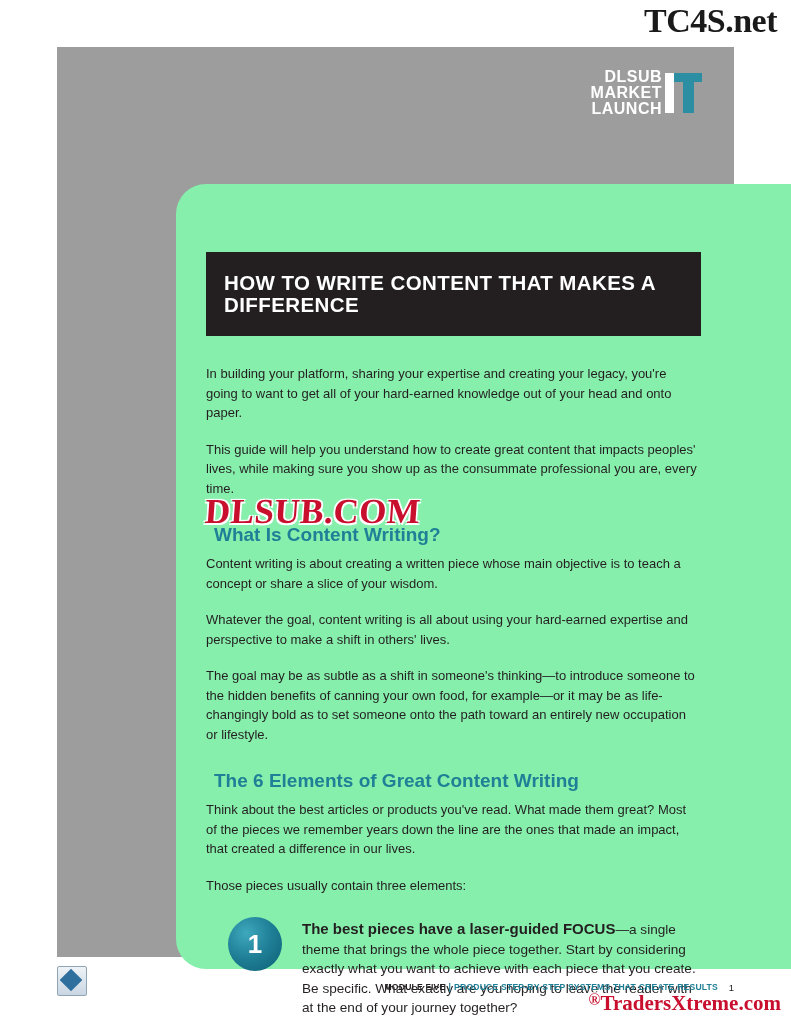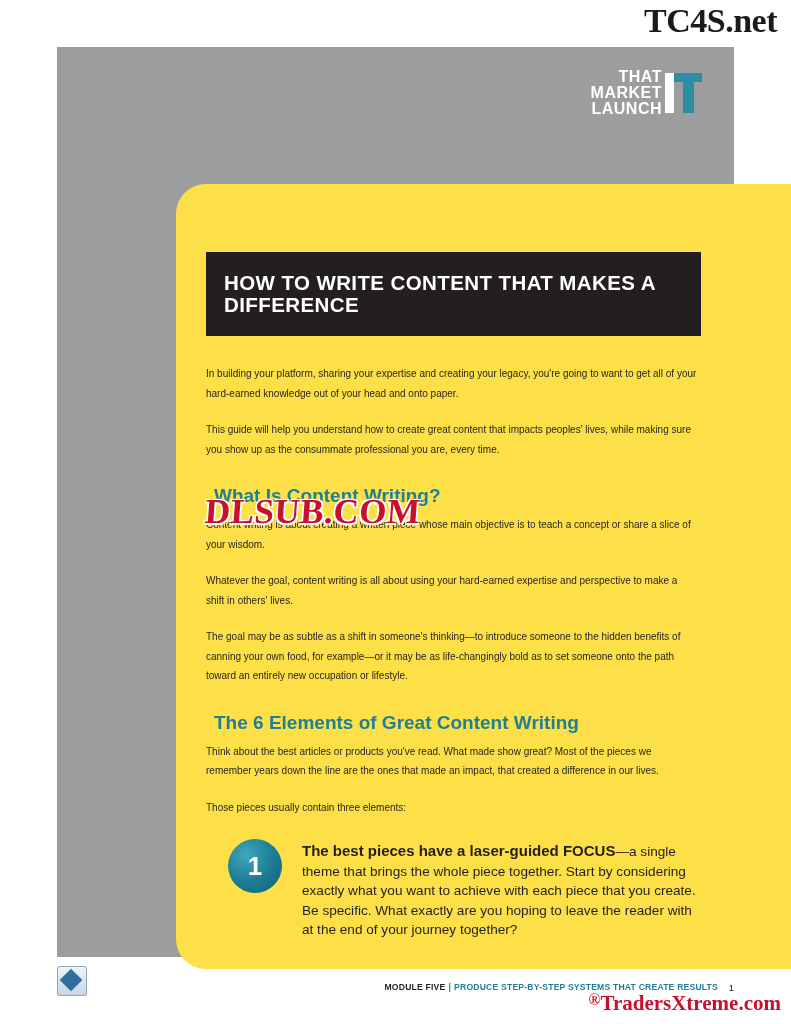--- a/index.html
+++ b/index.html
@@ -93,21 +93,21 @@
     background: #2b8ea3;
   }
 
   
   .page-white {
     position: absolute;
     left: 119px;
     top: 137px;
     width: 615px;
     height: 785px;
-    background: #fde047;
+    background: #86efac;
     border-top-left-radius: 30px;
     border-bottom-left-radius: 30px;
   }
 
   
   .content {
     position: absolute;
     left: 30px;
     top: 68px;
     width: 495px;
@@ -130,21 +130,21 @@
     text-transform: uppercase;
   }
 
   .body-col {
     width: 492px;
     margin-top: 28px;
   }
 
   p.para {
     margin: 0 0 17px 0;
-    font-size: 10px;
+    font-size: 13px;
     line-height: 19.5px;
     color: #231f20;
   }
   p.para b { font-weight: bold; }
 
   h2.section {
     margin: 26px 0 8px 8px;
     font-size: 19px;
     font-weight: bold;
     color: #1f7f96;
@@ -268,21 +268,21 @@
 </style>
 </head>
 <body>
 
 <div class="wm-top">TC4S.net</div>
 
 <div class="page-grey">
 
   <div class="logo">
     <div class="logo-words">
-      <div>THAT</div>
+      <div>DLSUB</div>
       <div>MARKET</div>
       <div>LAUNCH</div>
     </div>
     <div class="logo-it"><span class="i-bar"></span><span class="t-glyph"></span></div>
   </div>
 
   <div class="page-white">
 
     <div class="content">
 
@@ -298,21 +298,21 @@
         <h2 class="section">What Is Content Writing?</h2>
 
         <p class="para">Content writing is about creating a written piece whose main objective is to teach a concept or share a slice of your wisdom.</p>
 
 
         <p class="para">Whatever the goal, content writing is all about using your hard-earned expertise and perspective to make a shift in others' lives.</p>
         <p class="para">The goal may be as subtle as a shift in someone's thinking—to introduce someone to the hidden benefits of canning your own food, for example—or it may be as life-changingly bold as to set someone onto the path toward an entirely new occupation or lifestyle.</p>
 
         <h2 class="section">The 6 Elements of Great Content Writing</h2>
 
-        <p class="para">Think about the best articles or products you've read. What made show great? Most of the pieces we remember years down the line are the ones that made an impact, that created a difference in our lives.</p>
+        <p class="para">Think about the best articles or products you've read. What made them great? Most of the pieces we remember years down the line are the ones that made an impact, that created a difference in our lives.</p>
         <p class="para">Those pieces usually contain three elements:</p>
 
         <div class="element-row">
           <div class="num-circle">1</div>
           <div class="element-text"><span class="lead">The best pieces have a laser-guided FOCUS</span><span>—a single theme that brings the whole piece together. Start by considering exactly what you want to achieve with each piece that you create. Be specific. What exactly are you hoping to leave the reader with at the end of your journey together?</span></div>
         </div>
 
       </div>
     </div>
   </div>

